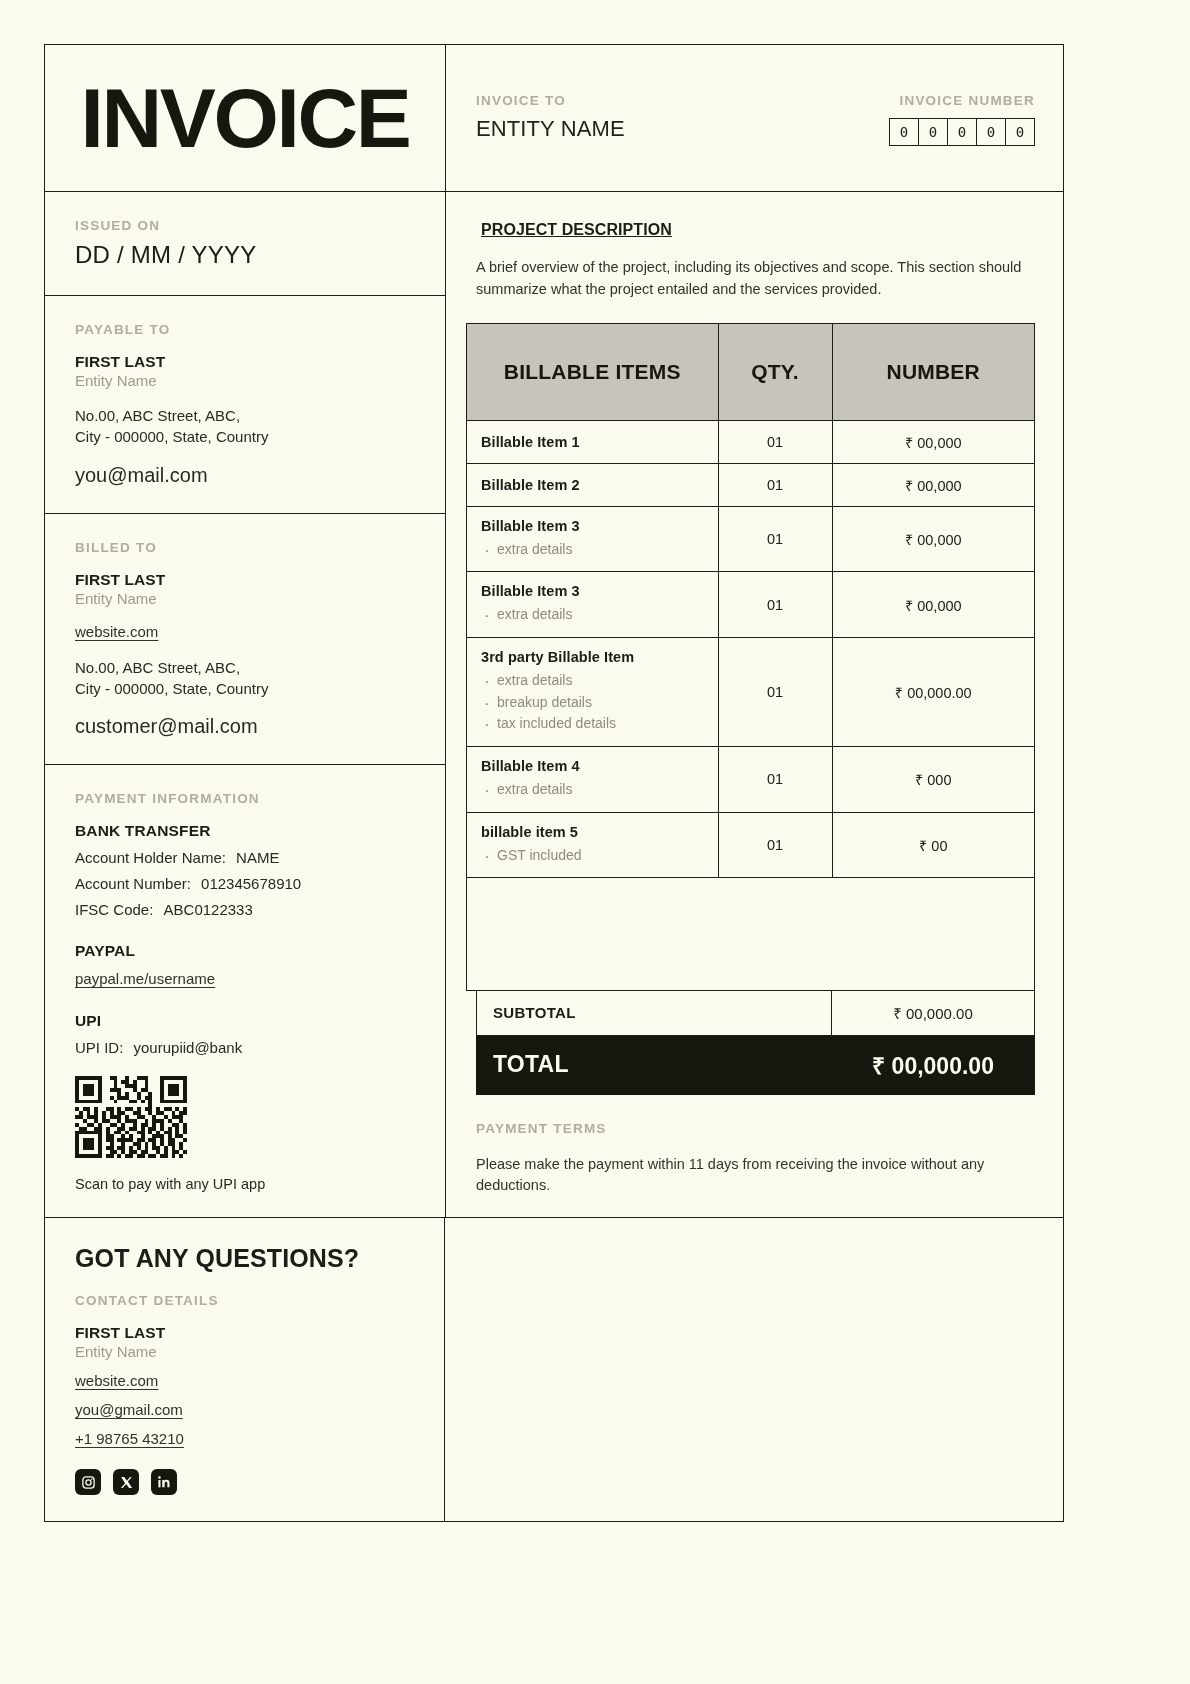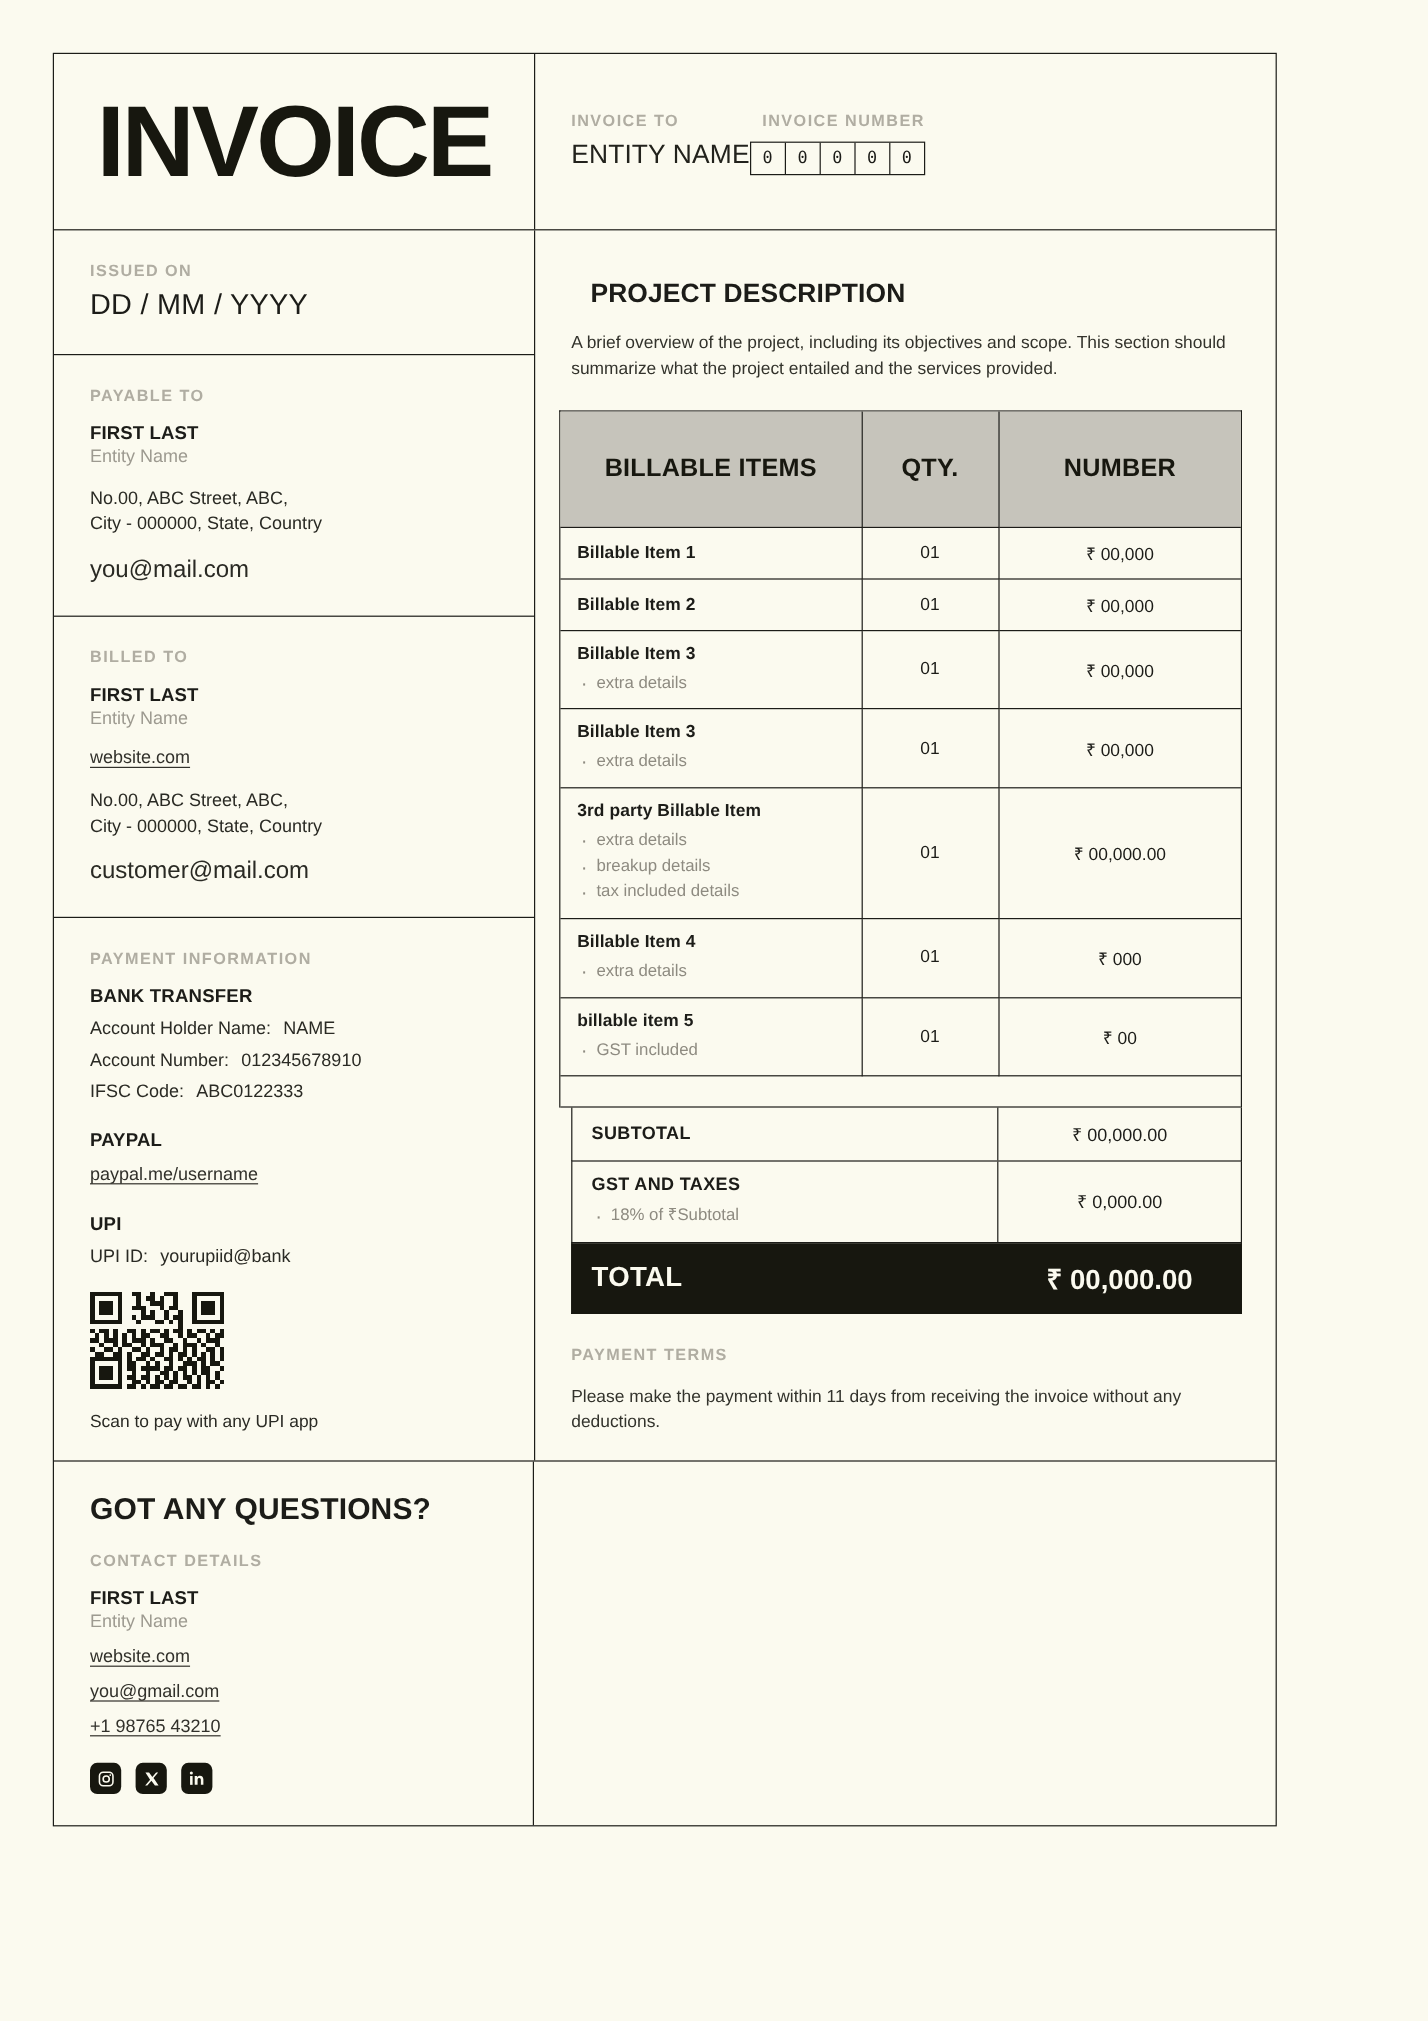--- a/index.html
+++ b/index.html
@@ -59,21 +59,21 @@
     font-size: 84px;
     font-weight: bold;
     letter-spacing: -0.028em;
     line-height: 1;
     color: #17170f;
   }
   .cell-invoice-to {
     flex: 1;
     display: flex;
     align-items: flex-start;
-    justify-content: flex-start;
+    justify-content: space-between;
     padding: 48px 28px 0 30px;
   }
   .invoice-to-name {
     font-size: 22px;
     margin-top: 8px;
     letter-spacing: 0.005em;
     color: #22221c;
   }
   .num-wrap { text-align: right; }
   .num-boxes {
@@ -161,24 +161,25 @@
   .qr-cap {
     font-size: 14.5px;
     margin-top: 14px;
     color: #2a2a24;
   }
   
   .proj {
     padding: 24px 30px 22px 30px;
   }
   .proj h2 {
-    margin: 16px;
-    font-size: 22px;
+    margin: 5px;
+    font-size: 16px;
     font-weight: bold;
     letter-spacing: 0.005em;
+    text-decoration: underline;
   }
   .proj p {
     margin: 18px 0 0 0;
     font-size: 14.5px;
     line-height: 1.5;
     color: #33332c;
     max-width: 560px;
   }
   
   .tbl-wrap {
@@ -686,29 +687,20 @@
         <div class="tbl-filler"></div>
       </div>
 
       <div class="totals">
         <div class="trow">
           <div class="tl">
             <span class="tl-title">SUBTOTAL</span>
           </div>
           <div class="tr">₹ 00,000.00</div>
         </div>
-        <div class="trow">
-          <div class="tl">
-            <span class="tl-title">GST AND TAXES</span>
-            <ul class="it-det">
-              <li>18% of ₹Subtotal</li>
-            </ul>
-          </div>
-          <div class="tr">₹ 0,000.00</div>
-        </div>
         <div class="trow total-bar">
           <div class="tl">
             <span class="tl-title">TOTAL</span>
           </div>
           <div class="tr">₹ 00,000.00</div>
         </div>
       </div>
 
       <div class="terms">
         <div class="label-cap">PAYMENT TERMS</div>

